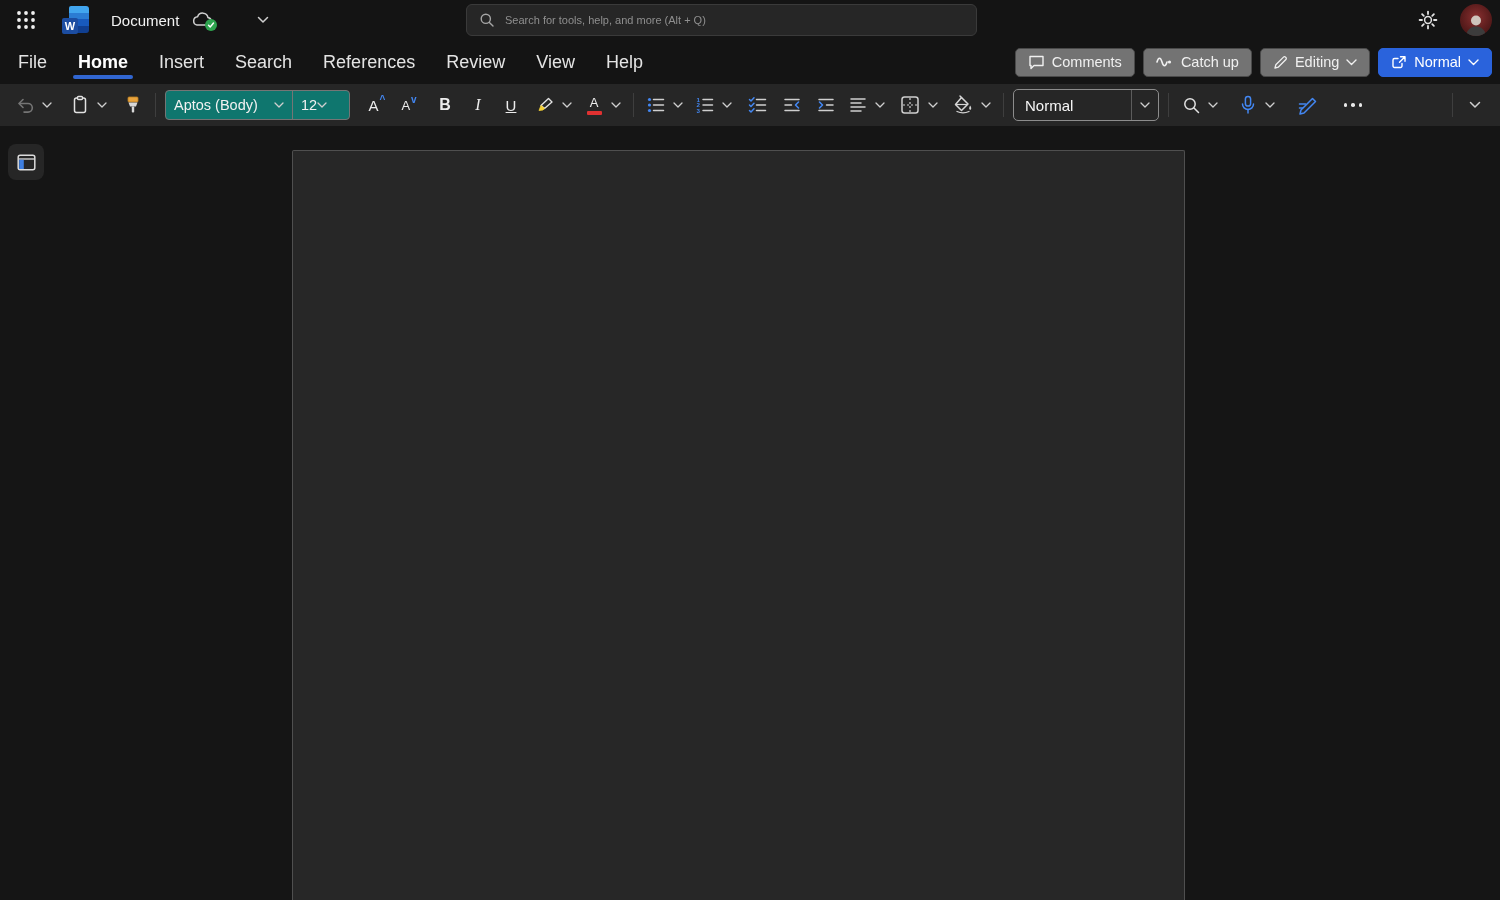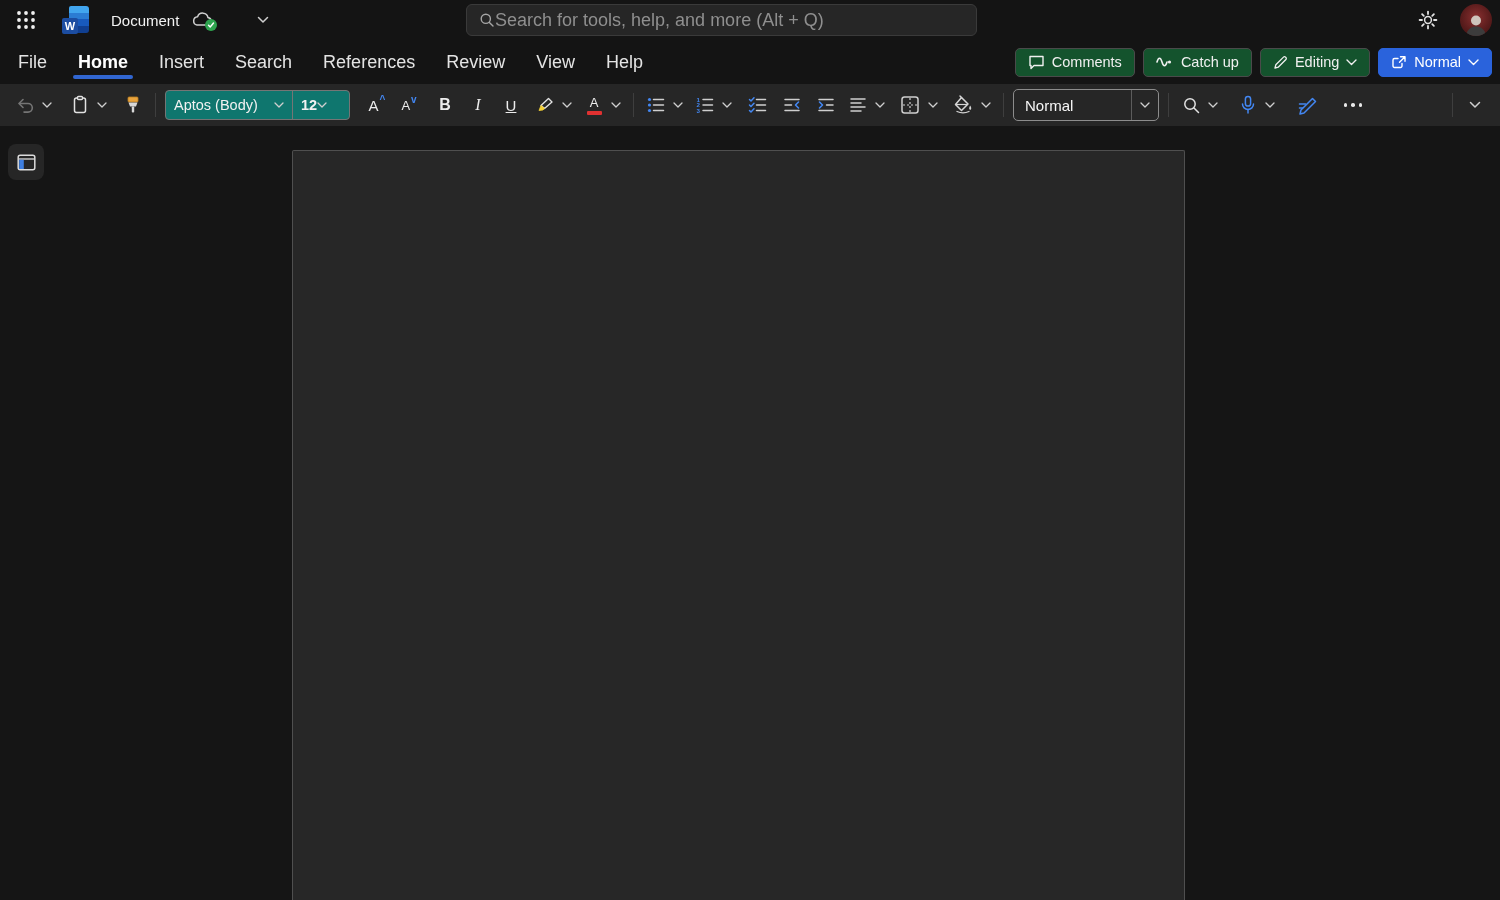--- a/index.html
+++ b/index.html
@@ -38,21 +38,21 @@
     background:#2ea44f; display:flex; align-items:center; justify-content:center;
   }
   .title-chevron { margin-left:36px; width:24px; height:24px; }
   .search-box {
     position:absolute; left:466px; top:4px; width:511px; height:32px;
     background:#262626; border:1px solid #3a3a3a; border-radius:6px;
     display:flex; align-items:center; padding:0 12px;
   }
   .search-box input {
     flex:1; background:transparent; border:none; outline:none;
-    color:#e8e8e8; font-size:18px; margin-left:0;
+    color:#e8e8e8; font-size:11px; margin-left:10px;
     font-family:"Liberation Sans", sans-serif;
   }
   .search-box input::placeholder { color:#8f8f8f; }
   .topbar-right { margin-left:auto; display:flex; align-items:center; }
   .gear-btn { width:36px; height:36px; margin-right:14px; }
   .avatar {
     width:32px; height:32px; border-radius:50%; overflow:hidden; cursor:pointer;
     background:radial-gradient(circle at 50% 42%, #8a3030 0%, #5c1d1d 55%, #3c1010 100%);
     display:flex; align-items:flex-end; justify-content:center;
   }
@@ -67,21 +67,21 @@
     cursor:pointer; padding:11px 2px; font-family:"Liberation Sans", sans-serif;
   }
   .tab.active { font-weight:bold; color:#ffffff; }
   .tab.active::after {
     content:""; position:absolute; left:-3px; right:-3px; bottom:5px; height:3.5px;
     border-radius:2px; background:#3166d1;
   }
   .menubar-actions { margin-left:auto; display:flex; align-items:center; gap:8px; }
   .action-btn {
     height:29px; display:flex; align-items:center; gap:7px; padding:0 12px;
-    background:#14532d; border:1px solid #4a4a4a; border-radius:5px;
+    background:#737373; border:1px solid #4a4a4a; border-radius:5px;
     color:#f0f0f0; font-size:14.5px; cursor:pointer;
     font-family:"Liberation Sans", sans-serif;
   }
   .action-btn.share { background:#2a63dc; border-color:#2a63dc; color:#fff; }
 
   
   .ribbon {
     height:42px; background:#262626; display:flex; align-items:center; padding:0 12px;
   }
   .rb-btn {
@@ -323,21 +323,21 @@
   <div class="rb-divider"></div>
 
   <div class="combo">
     <div class="seg" style="width:126px; justify-content:space-between;">
       <span class="txt">Aptos (Body)</span>
       <svg width="10" height="7" viewBox="0 0 10 7">
           <polyline points="1,1 5,5 9,1" fill="none" stroke="#cfcfcf" stroke-width="1.3" stroke-linecap="round" stroke-linejoin="round"></polyline>
         </svg>
     </div>
     <div class="seg-divider"></div>
-    <div class="seg" style="width:56px; justify-content:flex-start;font-weight:bold;">
+    <div class="seg" style="width:56px; justify-content:flex-start;">
       <span class="txt">12</span>
       <svg width="10" height="7" viewBox="0 0 10 7">
           <polyline points="1,1 5,5 9,1" fill="none" stroke="#cfcfcf" stroke-width="1.3" stroke-linecap="round" stroke-linejoin="round"></polyline>
         </svg>
     </div>
   </div>
 
   <button class="rb-btn" style="margin-left:14px;">
     <span class="letter">A</span>
       <span class="font-size-caret">^</span>

